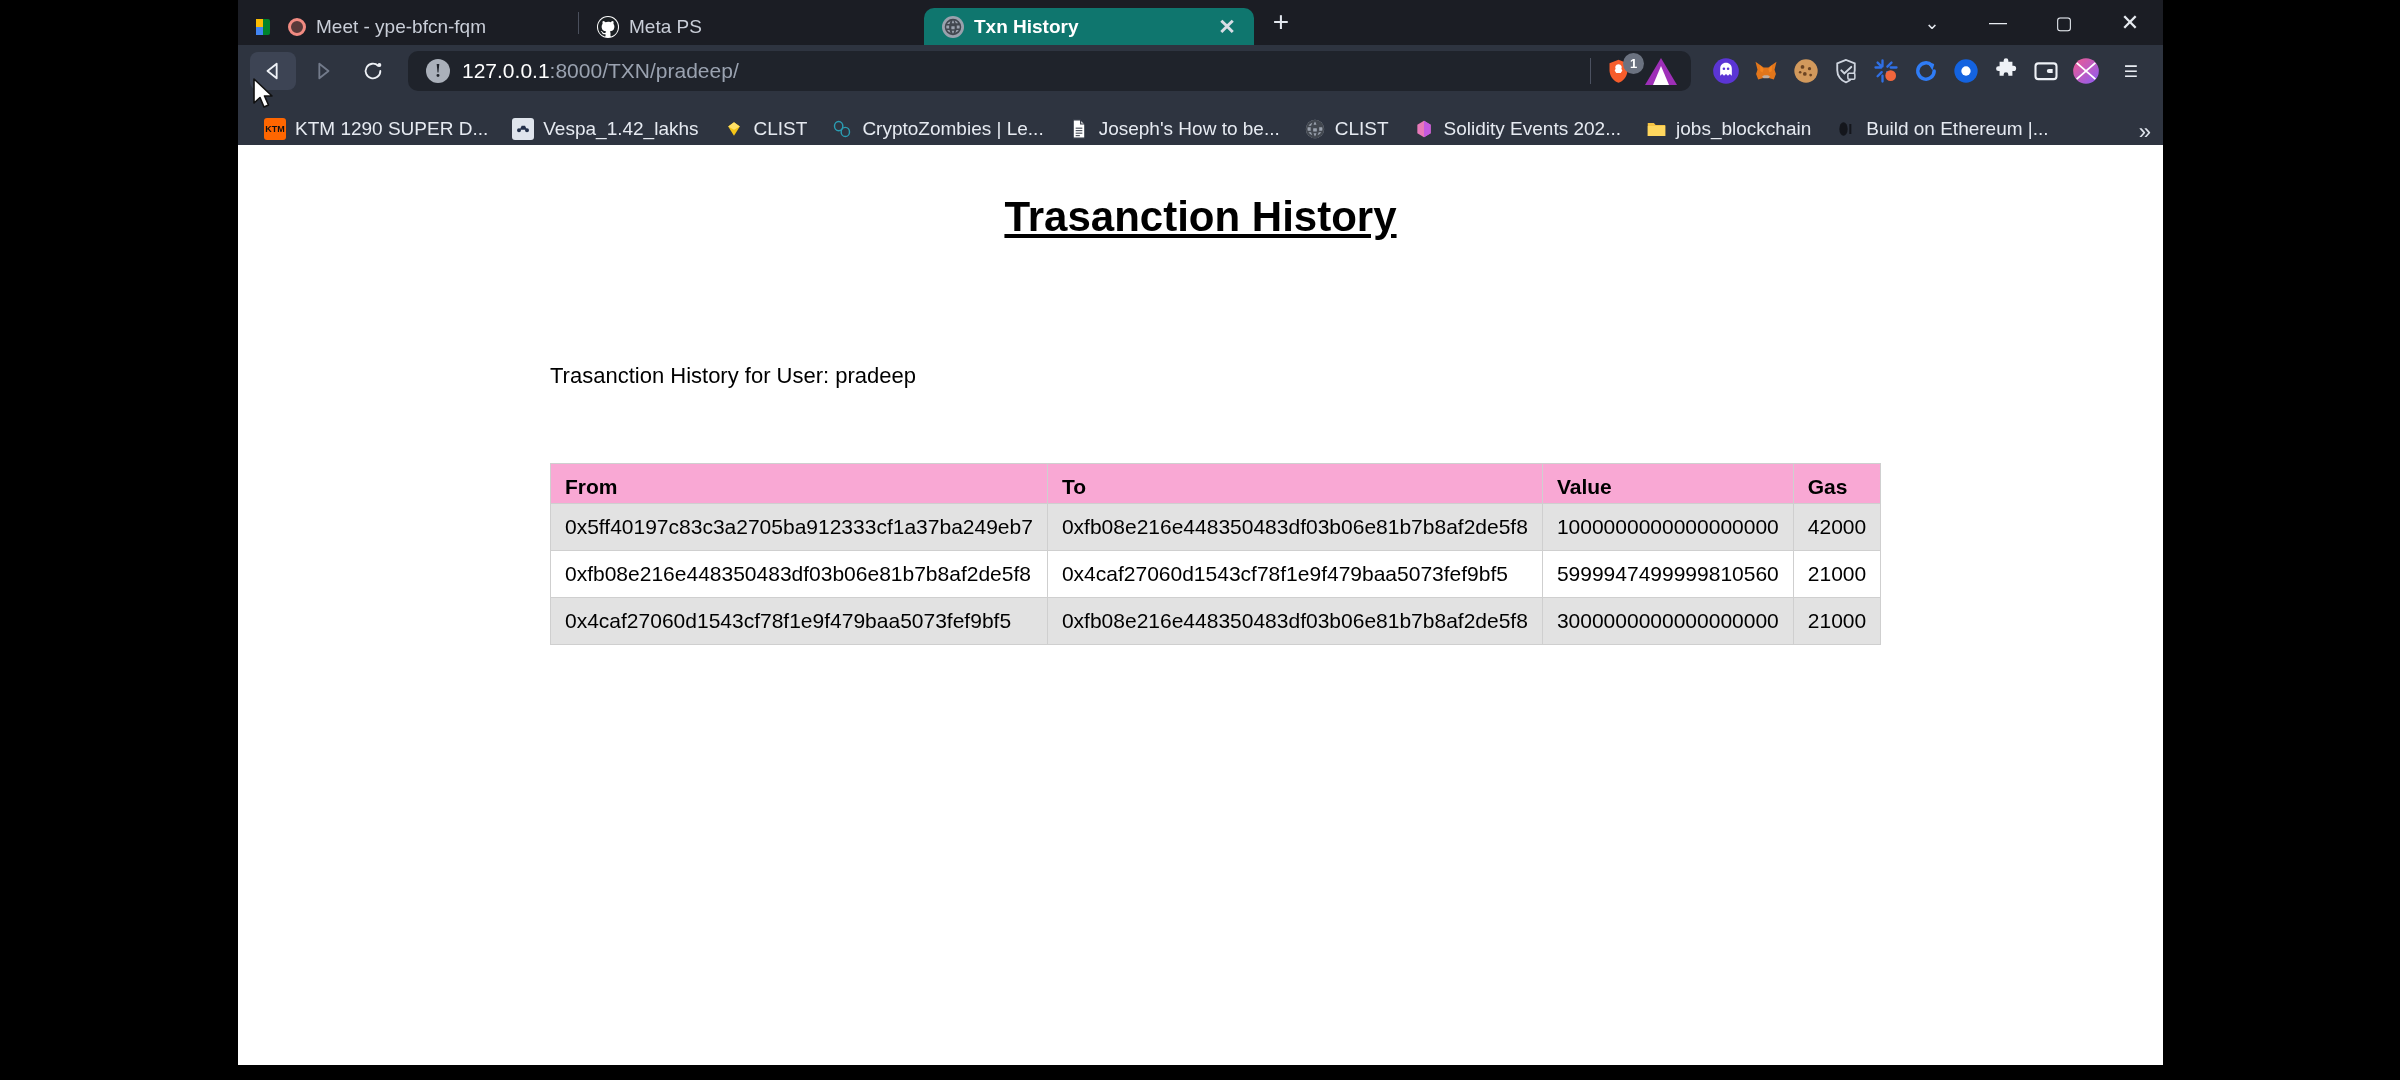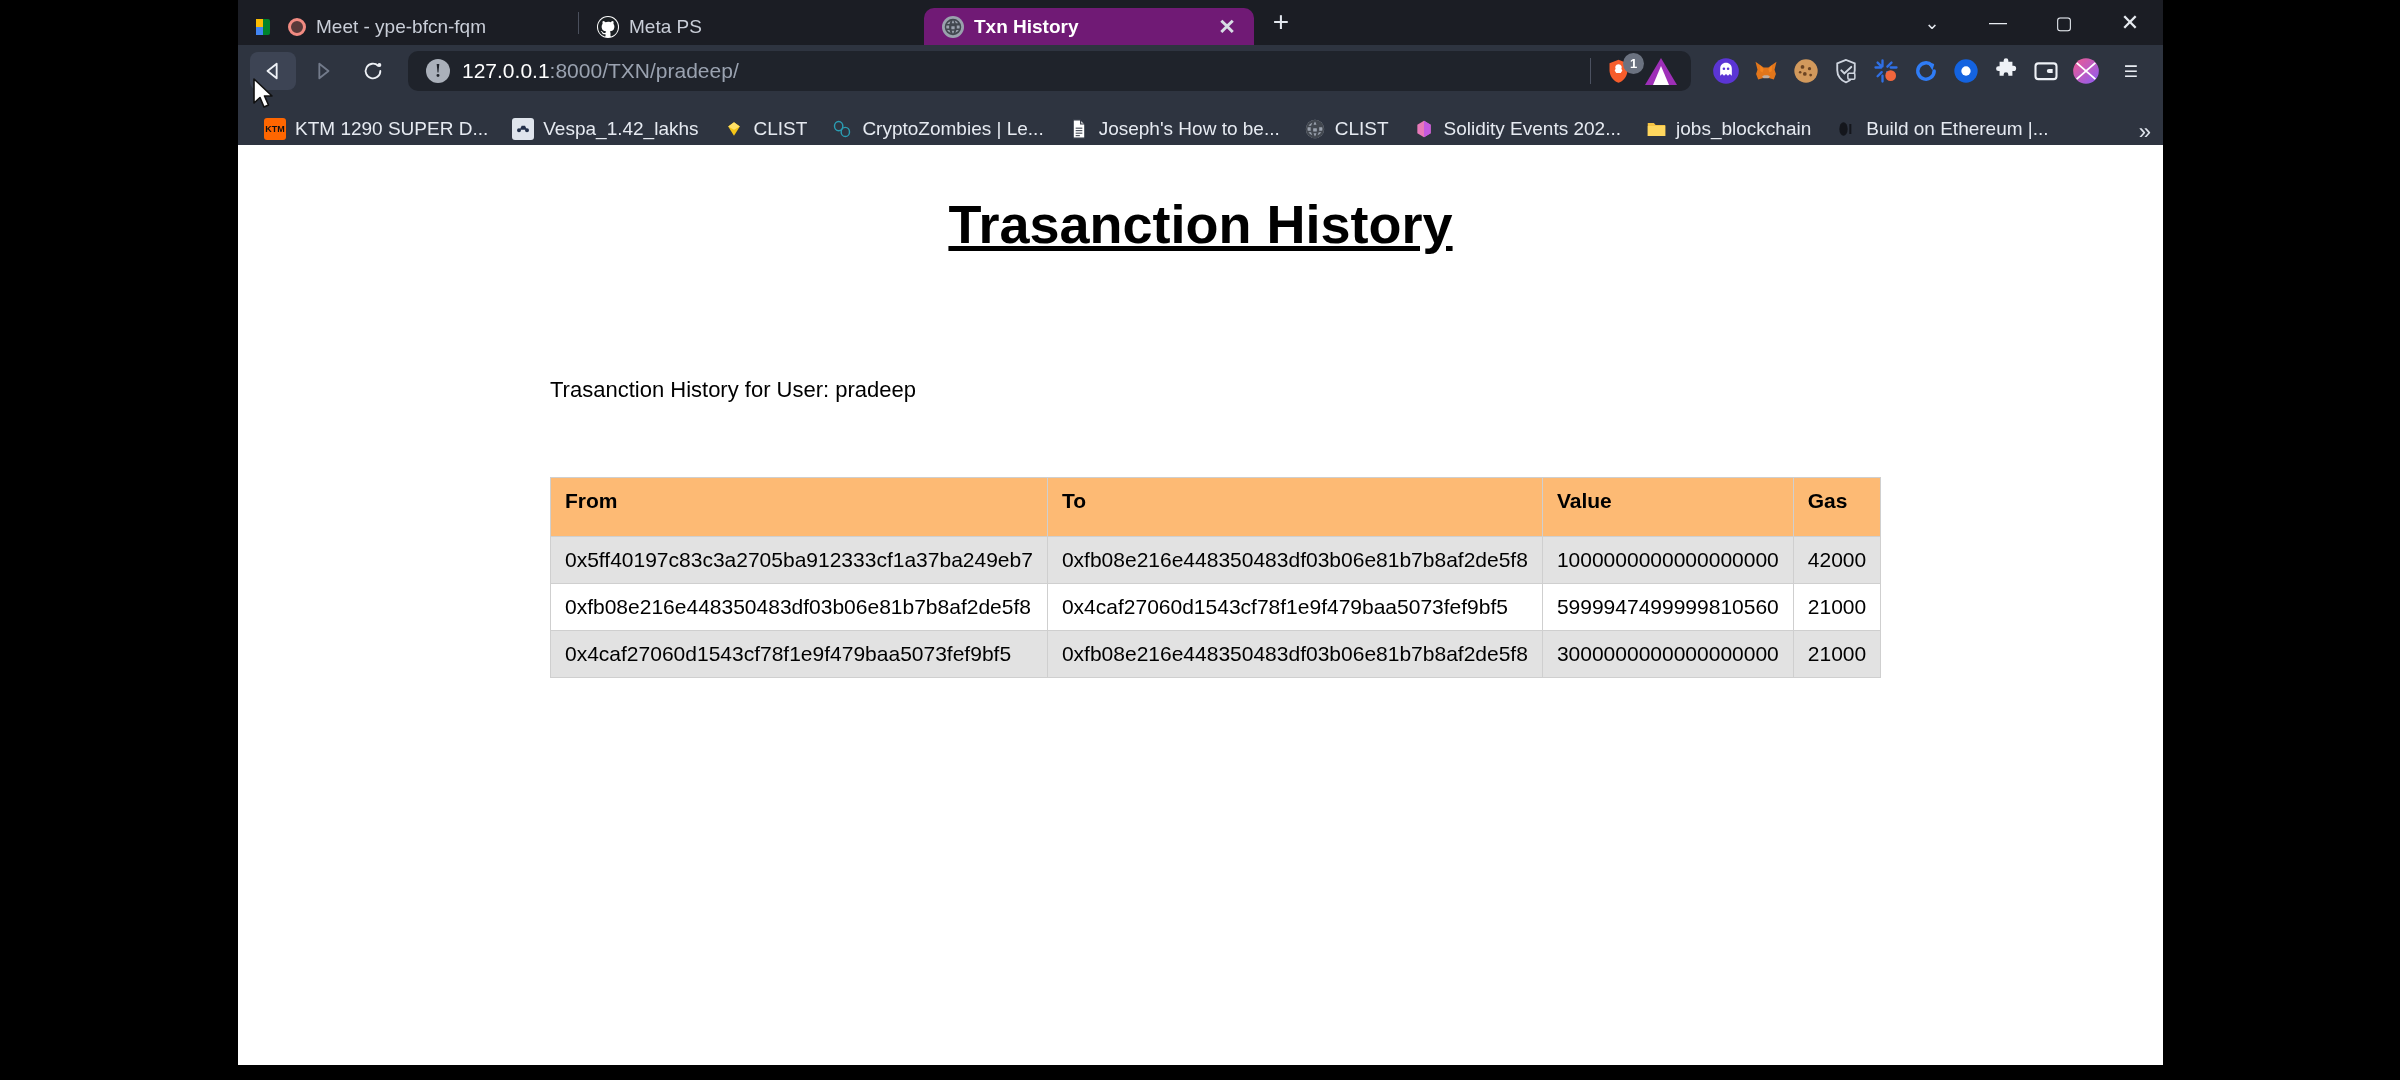--- a/index.html
+++ b/index.html
@@ -27,21 +27,21 @@
   }
   .tab {
     height: 37px; display: flex; align-items: center;
     gap: 10px; padding: 0 14px 0 18px;
     font-size: 19px; color: #c9ced8;
     position: relative; min-width: 0;
   }
   .tab.inactive { width: 345px; }
   .tab.inactive:first-child { width: 340px; }
   .tab.active {
-    width: 330px; background: #701a75;
+    width: 330px; background: #0f766e;
     border-radius: 10px 10px 0 0; color: #ffffff; font-weight: bold;
   }
   .tab-sep {
     width: 1px; height: 22px; background: #4a4f5c; align-self: center;
   }
   .tab-label {
     flex: 1; white-space: nowrap; overflow: hidden;
     text-overflow: ellipsis; font-size: 19px;
   }
   .tab-close {
@@ -162,39 +162,39 @@
             border-radius: 3px; font-size: 13px; }
   .bm-overflow {
     position:absolute; right: 14px; color:#dfe4ec; font-size: 22px;
     letter-spacing: -2px;
   }
 
   
   #page { flex: 1; background: #ffffff; overflow: hidden; position: relative; }
   #page-inner { padding: 26px 0 0 0; }
   h1#title {
-    text-align: center; font-size: 54px; font-weight: bold;
+    text-align: center; font-size: 42px; font-weight: bold;
     text-decoration: underline; color: #000; letter-spacing: 0px;
     margin-top: 22px;
   }
   .para {
     margin-left: 312px; font-size: 22px; color: #000;
   }
   #p1 { margin-top: 122px; }
   #p2 { margin-top: 30px; }
 
   table#txn {
     margin-left: 312px; margin-top: 74px;
     border-collapse: collapse; font-size: 21px; color: #000;
   }
   table#txn th, table#txn td {
     border: 1px solid #cfcfcf;
     padding: 11px 14px; text-align: left; white-space: nowrap;
   }
-  table#txn th { font-weight: bold; background: #fdba74; padding-bottom: 23px; }
+  table#txn th { font-weight: bold; background: #f9a8d4; padding-bottom: 4px; }
   table#txn tbody tr:nth-child(odd) td { background: #e2e2e2; }
   table#txn tbody tr:nth-child(even) td { background: #ffffff; }
 
   
   #cursor {
     position: absolute; left: 252px; top: 78px;
     width: 0; height: 0; pointer-events: none; z-index: 50;
   }
 </style>
 </head>

